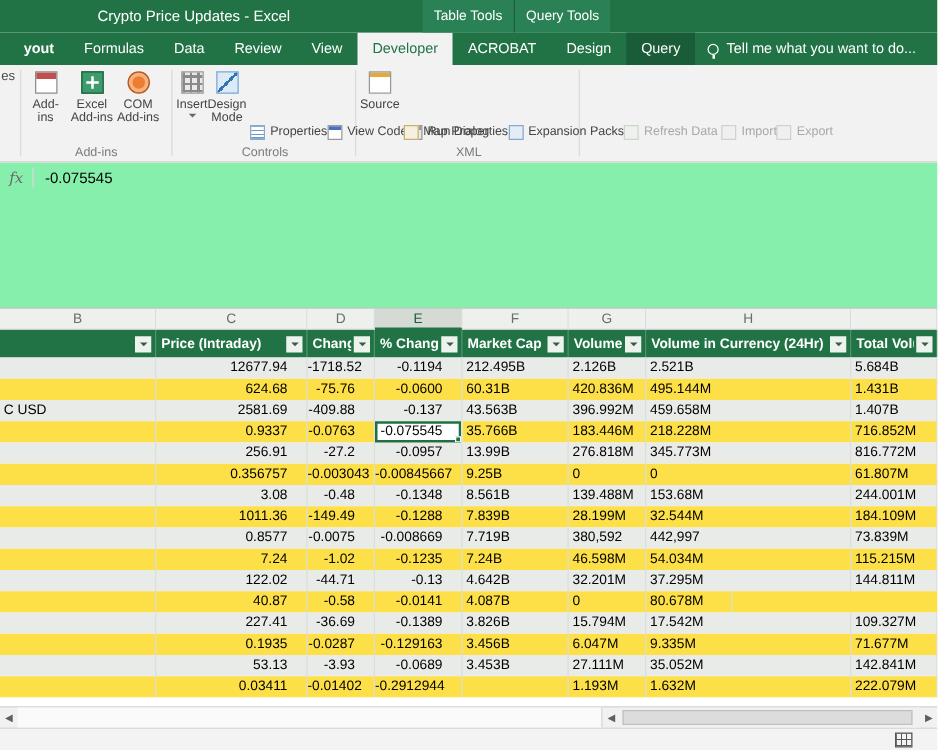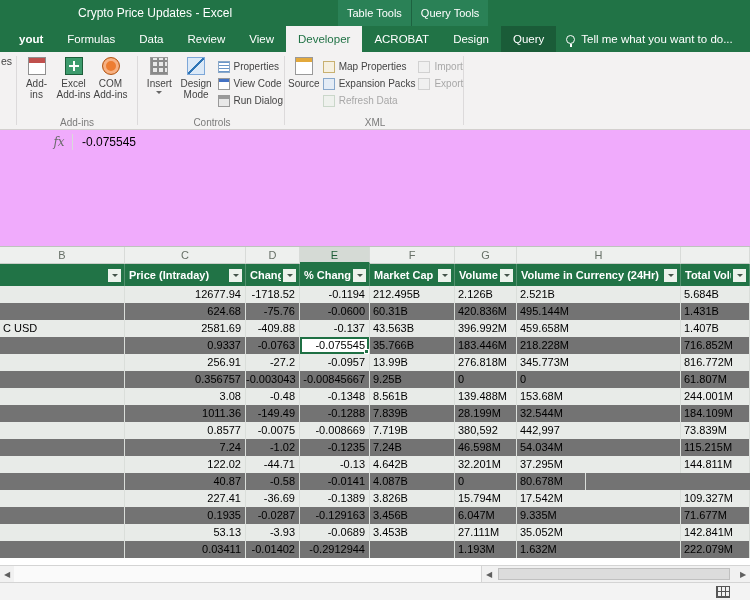--- a/index.html
+++ b/index.html
@@ -30,21 +30,21 @@
   .rgroup { position:absolute; top:0; height:100%; }
   .g-addins { left:18px; width:118px; }
   .g-controls { left:141px; width:142px; }
   .g-xml { left:288px; width:174px; }
   .group-label { position:absolute; bottom:1px; left:0; width:100%; text-align:center; font-size:10px; color:#7b7b7b; }
   .btnrow { display:flex; align-items:flex-start; padding-top:3px; }
   .bigbtn { width:37px; display:flex; flex-direction:column; align-items:center; text-align:center; line-height:1.12; color:#444; }
   .icon { width:18px; height:18px; margin:2px 0 3px; flex:none; }
   .bl .l { display:block; }
   .caret { width:0; height:0; border:3px solid transparent; border-top-color:#666; margin-top:2px; }
-  .smallcol { display:flex; flex-direction:column; padding-top:3px; margin-left:3px; }
+  .smallcol { display:flex; flex-direction:row; padding-top:3px; margin-left:3px;margin-top:39px; }
   .smallbtn { display:flex; align-items:center; gap:4px; height:17px; white-space:nowrap; color:#444; }
   .smallbtn.disabled { color:#a8a8a8; }
   .smallbtn.disabled .sicon { opacity:.45; }
   .sicon { width:12px; height:12px; flex:none; }
 
   .addins-icon { background:linear-gradient(#c0504d 0 5px,#fff 5px); border:1px solid #8f8f8f; }
   .excel-addins-icon { background-color:#3d9b6d; border:1px solid #1c5e3a;
       background-image:linear-gradient(#fff,#fff),linear-gradient(#fff,#fff);
       background-size:2px 10px,10px 2px; background-position:center; background-repeat:no-repeat; }
   .com-addins-icon { background:#ed7d31; border:1px solid #b25a1b; border-radius:50%; box-shadow:inset 0 0 0 3px #f6b183; }
@@ -56,21 +56,21 @@
       background-image:repeating-linear-gradient(0deg,#6a96c8 0 1px,transparent 1px 3px); }
   .sicon-viewcode { background:#fff; border:1px solid #999; background-image:linear-gradient(#4472c4 0 3px,transparent 3px); }
   .sicon-rundialog { background:#e8e8e8; border:1px solid #999; background-image:linear-gradient(#9a9a9a 0 3px,transparent 3px); }
   .source-icon { background:#fff; border:1px solid #999; background-image:linear-gradient(#e3a93c 0 4px,transparent 4px); }
   .sicon-map { background:#f6f0e0; border:1px solid #c8b070; }
   .sicon-expansion { background:#e4ecf6; border:1px solid #88a8cc; }
   .sicon-refresh { background:#e8f0e8; border:1px solid #9ab89a; }
   .sicon-import, .sicon-export { background:#eee; border:1px solid #aaa; }
 
   
-  .formula-area { height:117px; background:#f0abfc; border-bottom:1px solid #bdc3bd;padding-left:46px; }
+  .formula-area { height:117px; background:#86efac; border-bottom:1px solid #bdc3bd; }
   .fx-row { height:24px; display:flex; align-items:center; }
   .fx { width:26px; text-align:center; font-family:"DejaVu Serif", serif; font-style:italic; font-size:12px; color:#6a6a6a; }
   .fx-div { width:1px; height:16px; background:#d9d9d9; }
   .fval { padding-left:9px; font-size:12px; color:#000; }
 
   
   .w-b{width:125px;flex:none;} .w-c{width:121px;flex:none;} .w-d{width:54px;flex:none;}
   .w-e{width:70px;flex:none;} .w-f{width:85px;flex:none;} .w-g{width:62px;flex:none;}
   .w-h{width:164px;flex:none;} .w-i{width:69px;flex:none;}
 
@@ -79,24 +79,24 @@
       background:#eef0ee; border-right:1px solid #d8dbd8; border-bottom:1px solid #c9cec9; }
   .lcell.selcol { background:#d5dad5; border-bottom:2px solid #217346; color:#1e5c38; }
 
   .theader { display:flex; height:22px; background:#217346; }
   .hcell { display:flex; align-items:center; justify-content:space-between; color:#fff; font-weight:bold;
       font-size:11px; padding:0 3px 0 4px; border-right:1px solid rgba(255,255,255,.22); overflow:hidden; white-space:nowrap; }
   .htext { overflow:hidden; }
   .filter-btn { width:13px; height:13px; background:#ecf2ec; display:flex; align-items:center; justify-content:center; flex:none; margin-left:2px; }
   .farrow { width:0; height:0; border:3.5px solid transparent; border-top-color:#44544a; margin-top:4px; }
 
-  .trow { display:flex; height:17px; background:#737373; }
+  .trow { display:flex; height:17px; background:#fde047; }
   .trow.band { background:#e8ebe8; }
   .tcell { border-right:1px solid #dadeda; font-size:11px; line-height:17px; overflow:hidden; white-space:nowrap; position:relative; }
-  .a-r { text-align:right; padding-right:4px; }
+  .a-r { text-align:right; padding-right:15px; }
   .a-l { text-align:left; padding-left:3px; }
   .tcell.sel { box-shadow:inset 0 0 0 2px #1f7044; background:#fff; }
   .fill-handle { position:absolute; right:0; bottom:0; width:5px; height:5px; background:#1f7044; border:1px solid #fff; }
   .grid-filler { height:7px; background:#fff; }
 
   
   .hscroll { height:17px; background:#f1f1f1; border-top:1px solid #d4d4d4; display:flex; align-items:center; font-size:8px; color:#5f5f5f; }
   .nav-arrow { width:14px; text-align:center; flex:none; }
   .tabstrip-space { width:468px; height:100%; background:#fafafa; border-right:1px solid #d4d4d4; flex:none; }
   .sb-arrow { width:14px; text-align:center; flex:none; }

